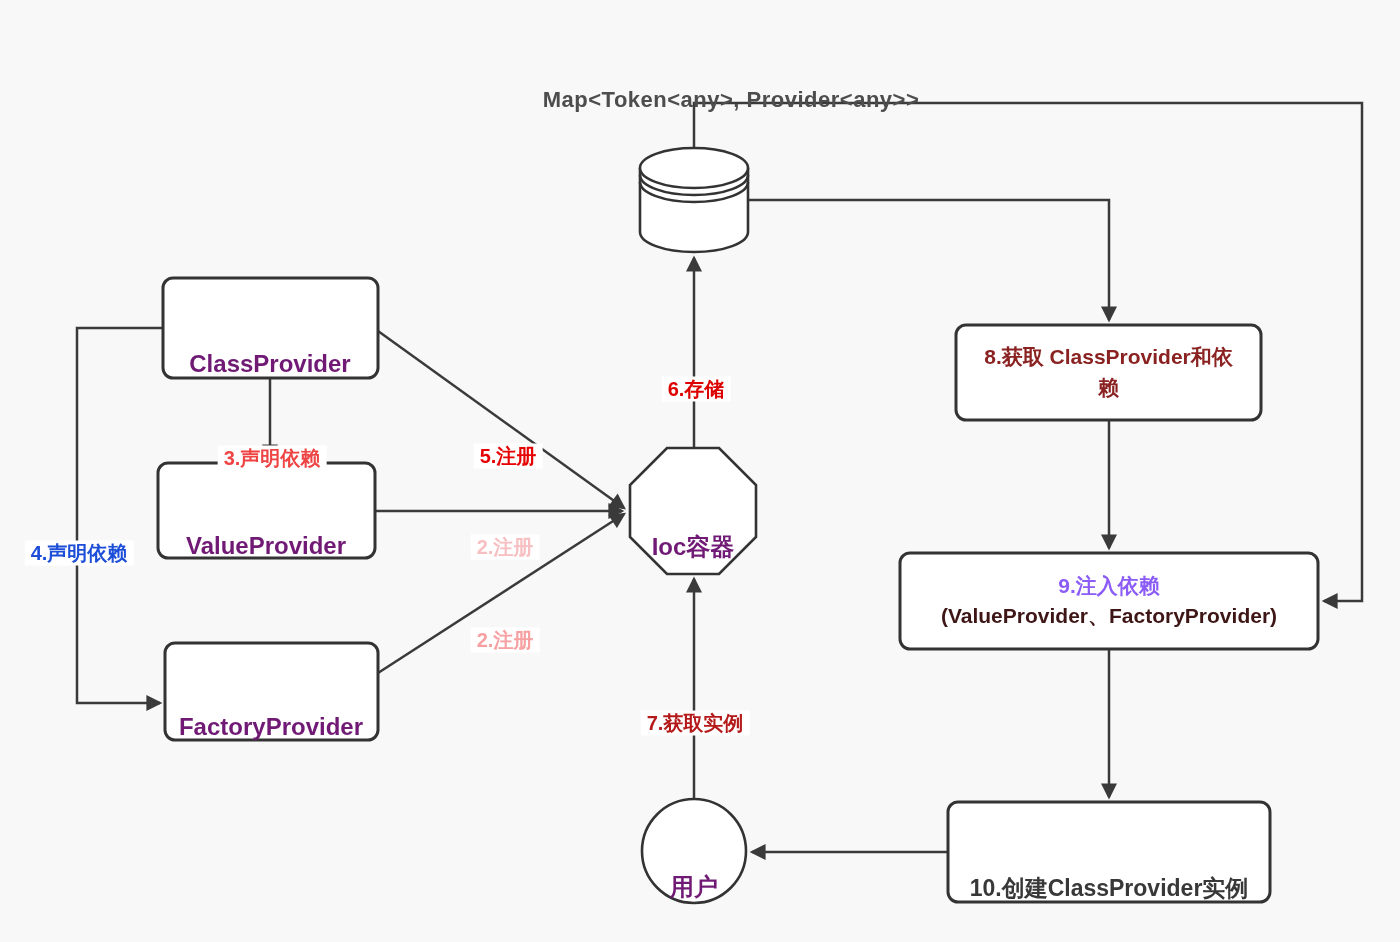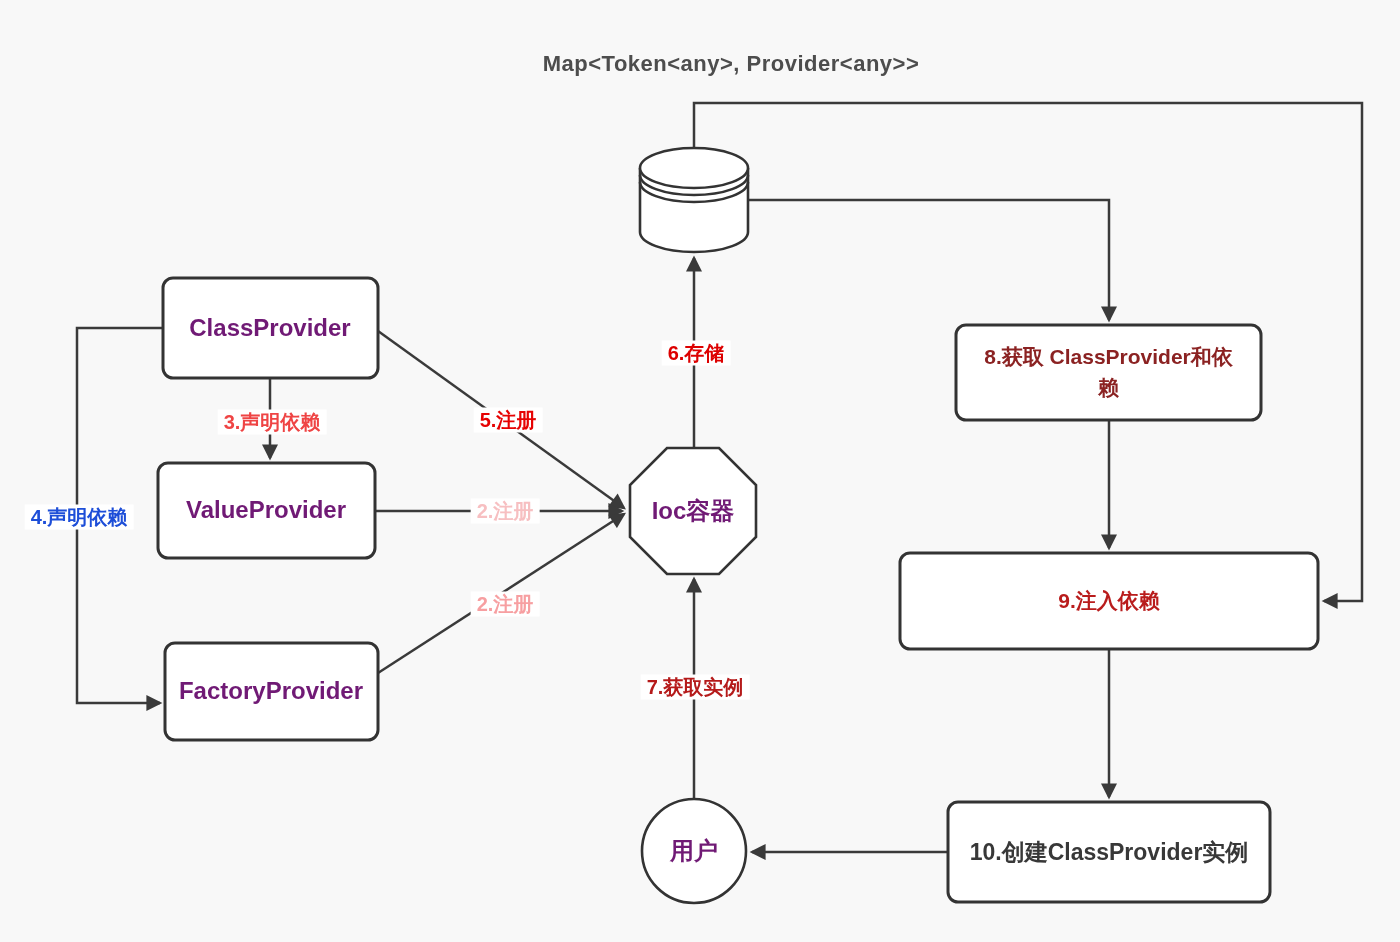--- a/index.html
+++ b/index.html
@@ -10,21 +10,21 @@
     position:relative;overflow:hidden;
   }
   .canvas{position:absolute;inset:0;width:1400px;height:942px;}
   svg.wires{position:absolute;left:0;top:0;width:1400px;height:942px;}
   .wire{fill:none;stroke:#3a3a3a;stroke-width:2.5px;}
   .shape{fill:#ffffff;stroke:#333333;stroke-width:3px;}
   .shape-thin{fill:#ffffff;stroke:#333333;stroke-width:2.6px;}
   .ring{fill:none;stroke:#333333;stroke-width:2.6px;}
 
   .txt{position:absolute;transform:translate(-50%,-50%);white-space:nowrap;
-       display:flex;align-items:center;justify-content:center;text-align:center;}
+       display:flex;align-items:center;justify-content:center;text-align:center;margin-top:36px;}
   .diagram-title{font-size:22px;font-weight:bold;color:#4d4d4d;letter-spacing:.5px;}
   .node-label{font-size:24px;font-weight:bold;color:#701a75;}
   .edge-label{font-size:20px;font-weight:bold;background:#ffffff;padding:1px 6px;line-height:1.15;}
   .box-text{position:absolute;display:flex;flex-direction:column;align-items:center;justify-content:center;
             text-align:center;font-weight:bold;font-size:21px;line-height:1.45;}
   .box8-text{left:956px;top:325px;width:305px;height:95px;padding:11px 20px;box-sizing:border-box;white-space:normal;}
   .box9-text{left:900px;top:553px;width:418px;height:96px;}
   .box10-label{left:1109px;top:852px;font-size:23px;}
 </style>
 </head>
@@ -75,21 +75,22 @@
   <div class="txt diagram-title" style="left:731px;top:64px;">Map&lt;Token&lt;any&gt;, Provider&lt;any&gt;&gt;</div>
 
   <div class="txt node-label" style="left:270px;top:328px;">ClassProvider</div>
   <div class="txt node-label" style="left:266px;top:510px;">ValueProvider</div>
   <div class="txt node-label" style="left:271px;top:691px;">FactoryProvider</div>
   <div class="txt node-label" style="left:693px;top:511px;">Ioc容器</div>
   <div class="txt node-label" style="left:694px;top:851px;">用户</div>
 
   <div class="box-text box8-text" style="color: rgb(139, 34, 34);">8.获取 ClassProvider和依赖</div>
   <div class="box-text box9-text">
-    <span style="color: #b91c1c;">9.注入依赖</span>
+    <span style="color: #8b5cf6;">9.注入依赖</span>
+    <span style="color: rgb(63, 22, 22);">(ValueProvider、FactoryProvider)</span>
   </div>
   <div class="txt node-label box10-label" style="color: rgb(56, 56, 56);">10.创建ClassProvider实例</div>
 
   <div class="txt edge-label" style="left: 505px; top: 511px; color: rgb(247, 191, 193);">2.注册</div>
   <div class="txt edge-label" style="left: 505px; top: 604px; color: rgb(247, 159, 161);">2.注册</div>
   <div class="txt edge-label" style="left: 272px; top: 422px; color: #ef4444;">3.声明依赖</div>
   <div class="txt edge-label" style="left: 79px; top: 517px; color: #1d4ed8;">4.声明依赖</div>
   <div class="txt edge-label" style="left: 508px; top: 420px; color: rgb(230, 2, 2);">5.注册</div>
   <div class="txt edge-label" style="left: 696px; top: 353px; color: rgb(221, 0, 0);">6.存储</div>
   <div class="txt edge-label" style="left: 695px; top: 687px; color: rgb(181, 26, 26);">7.获取实例</div>

